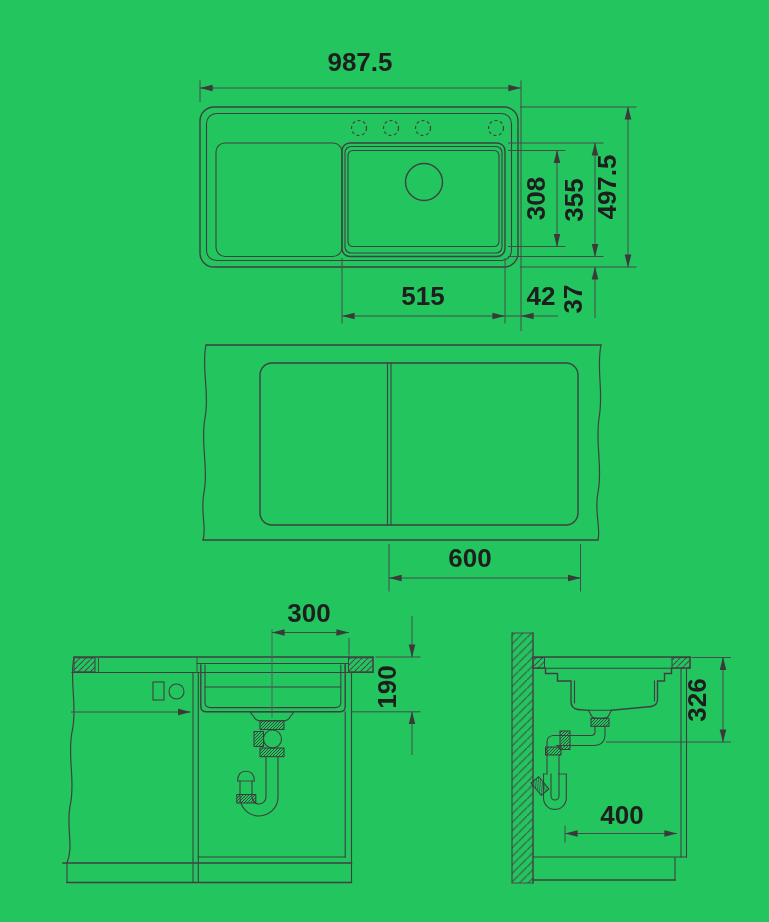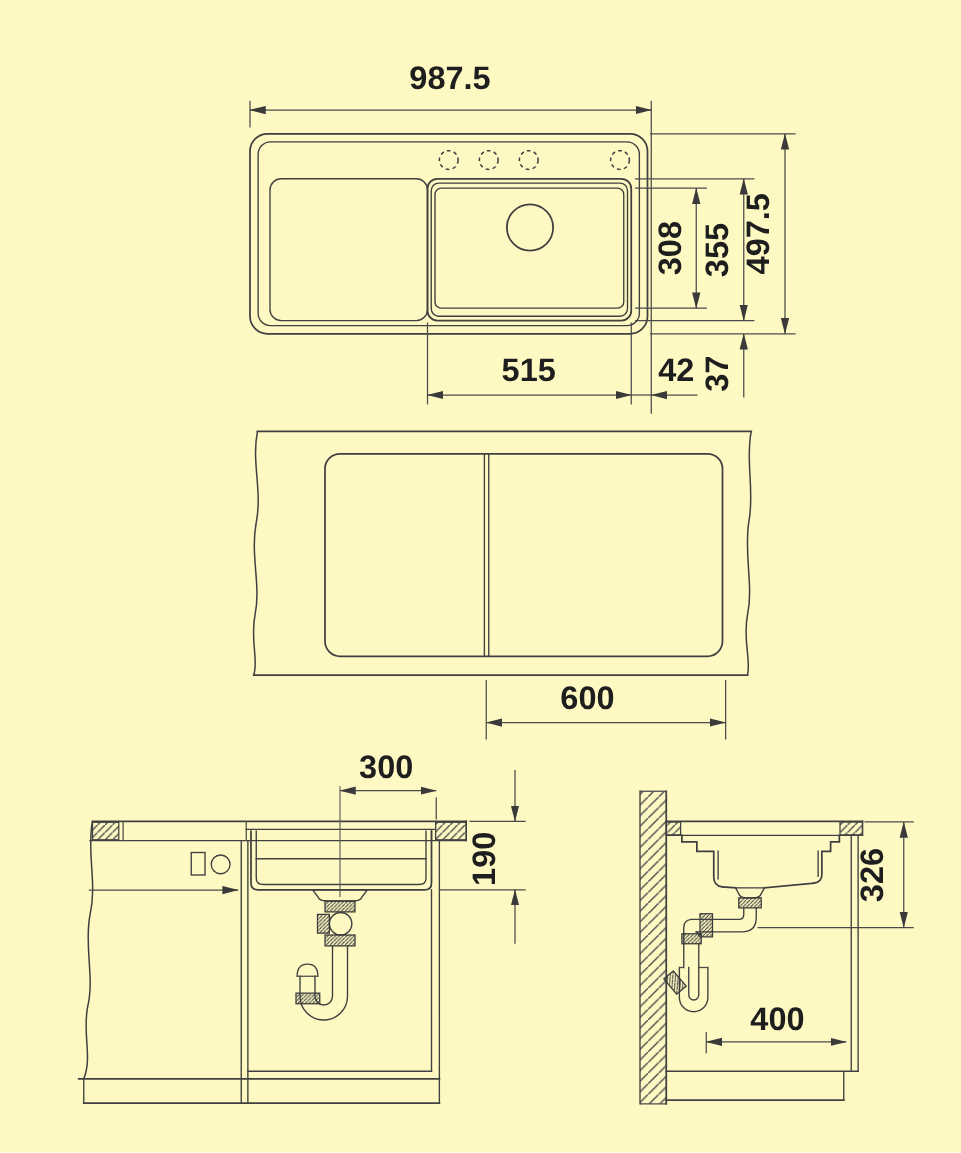--- a/index.html
+++ b/index.html
@@ -1,16 +1,16 @@
 <!DOCTYPE html>
 <html><head>
 <meta charset="utf-8">
 <style>
   html,body{margin:0;padding:0;background:#ffffff;}
-  .stage{width:769px;height:922px;background:#fef9c3;position:relative;overflow:hidden;}
+  .stage{width:769px;height:922px;background:#22c55e;position:relative;overflow:hidden;}
   svg{display:block;}
   .ln{stroke:#404040;stroke-width:1.4;fill:none;stroke-linecap:square;}
   .ln2{stroke:#404040;stroke-width:1.1;fill:none;stroke-linecap:square;}
   .tn{stroke:#4a4a4a;stroke-width:1;fill:none;stroke-linecap:butt;}
   .cl{stroke:#5a5a5a;stroke-width:0.9;fill:none;}
   .wavy{stroke:#404040;stroke-width:1.2;fill:none;}
   .hatchbox{stroke:#404040;stroke-width:1;}
   .nut{stroke:#3a3a3a;stroke-width:1;}
   .dimtxt{font-family:"Liberation Sans",sans-serif;font-weight:700;font-size:26px;fill:#1e1e1e;}
   .mid{text-anchor:middle;}

